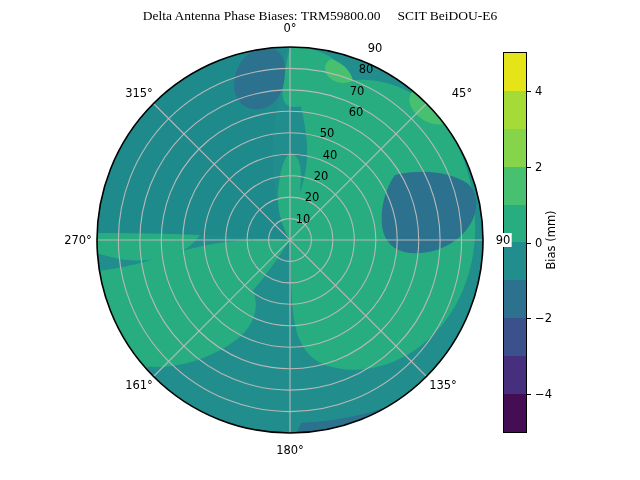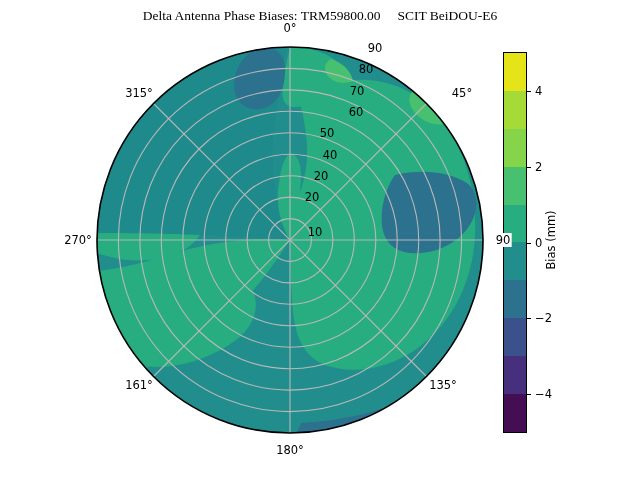--- a/index.html
+++ b/index.html
@@ -129,21 +129,21 @@
 
     <div class="ang-label" style="left:195px;top:-17px;">0°</div>
     <div class="ang-label" style="left:367px;top:48px;">45°</div>
     <div class="theta-right-label" style="left:408px;top:195px;">90</div>
     <div class="ang-label" style="left:348px;top:340px;">135°</div>
     <div class="ang-label" style="left:195px;top:405px;">180°</div>
     <div class="ang-label" style="left:44px;top:340px;">161°</div>
     <div class="ang-label" style="left:-17px;top:195px;">270°</div>
     <div class="ang-label" style="left:44px;top:48px;">315°</div>
 
-    <div class="rad-label" style="left:220px;top:174px;margin-top:13px;">10</div>
+    <div class="rad-label" style="left:208px;top:174px;">10</div>
     <div class="rad-label" style="left:217px;top:152px;">20</div>
     <div class="rad-label" style="left:226px;top:131px;">20</div>
     <div class="rad-label" style="left:235px;top:110px;">40</div>
     <div class="rad-label" style="left:232px;top:88px;">50</div>
     <div class="rad-label" style="left:253px;top:67px;margin-left:8px;">60</div>
     <div class="rad-label" style="left:262px;top:46px;">70</div>
     <div class="rad-label" style="left:271px;top:24px;">80</div>
     <div class="rad-label" style="left:280px;top:3px;">90</div>
   </div>
 

